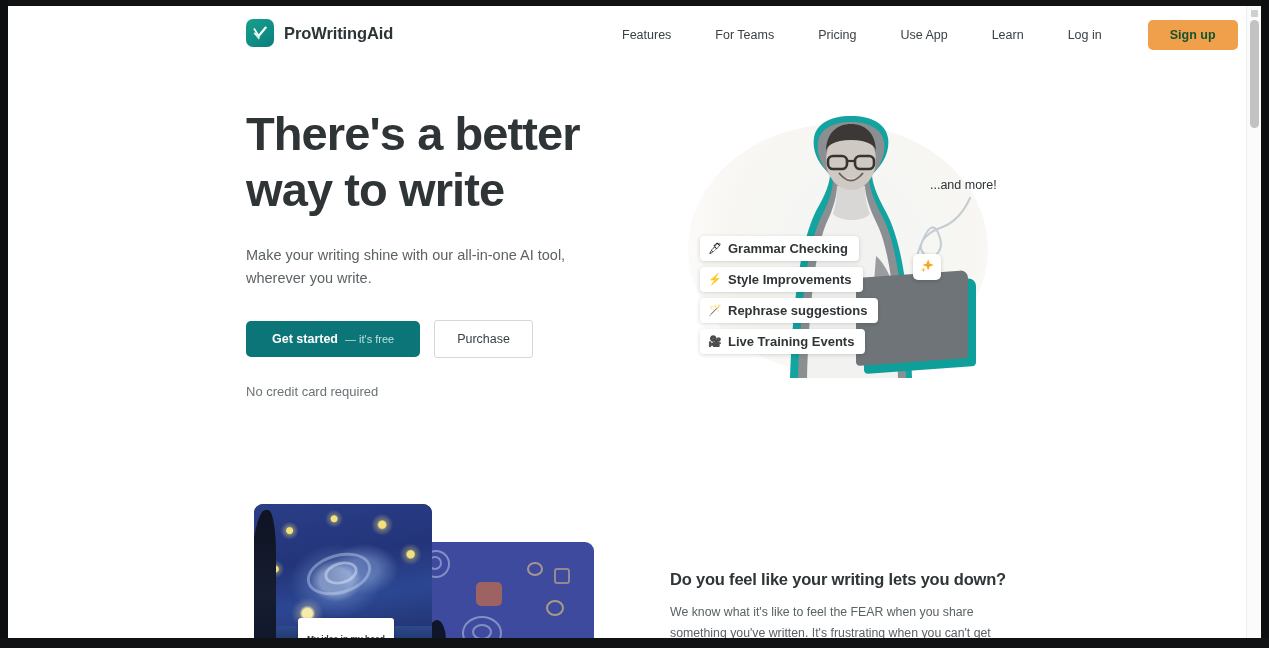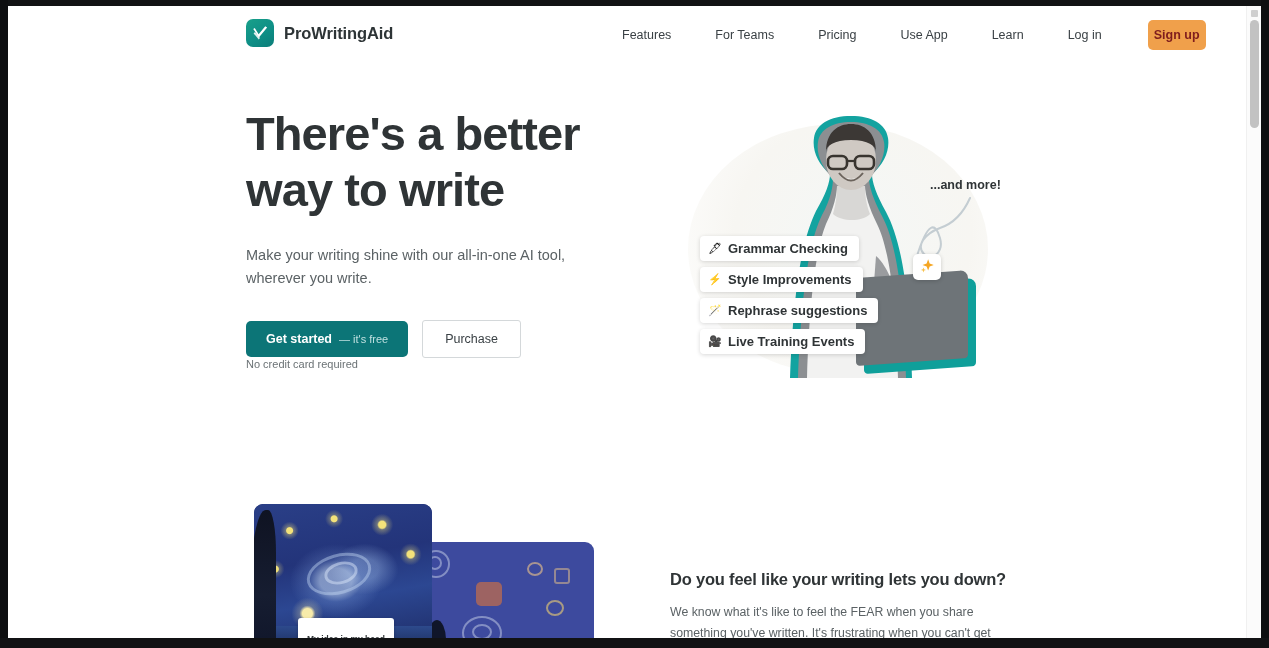--- a/index.html
+++ b/index.html
@@ -121,24 +121,24 @@
   .nav-link {
     font-size: 12.5px;
     color: #3a4145;
     padding: 6px 14px;
     white-space: nowrap;
     cursor: pointer;
   }
   #signup-button {
     margin-left: 16px;
     background: #f0a04b;
-    color: #7f1d1d;
+    color: #14532d;
     font-size: 12.5px;
     font-weight: bold;
-    padding: 8px 6px;
+    padding: 8px 22px;
     border-radius: 5px;
     border: none;
     cursor: pointer;
     white-space: nowrap;
     font-family: "Liberation Sans", sans-serif;
   }
 
   
   #hero-copy {
     position: absolute;
@@ -162,21 +162,21 @@
   #hero-actions {
     margin-top: 30px;
     display: flex;
     align-items: center;
     gap: 14px;
   }
   #get-started-button {
     background: #0c7577;
     border: none;
     border-radius: 5px;
-    padding: 11px 20px;
+    padding: 11px 26px;
     display: flex;
     align-items: baseline;
     gap: 7px;
     cursor: pointer;
     font-family: "Liberation Sans", sans-serif;
   }
   #get-started-label {
     color: #ffffff;
     font-size: 12.5px;
     font-weight: bold;
@@ -192,21 +192,22 @@
     border: 1px solid #d4d8da;
     border-radius: 3px;
     padding: 11px 22px;
     color: #3a4145;
     font-size: 12.5px;
     cursor: pointer;
     white-space: nowrap;
     font-family: "Liberation Sans", sans-serif;
   }
   #no-credit-note {
-    font-size: 11px;
+    margin-top: 26px;
+    font-size: 13px;
     color: #6b7275;
   }
 
   
   #hero-art {
     position: absolute;
     left: 660px; top: 100px;
     width: 360px; height: 290px;
   }
   #art-blob {
@@ -239,21 +240,21 @@
 
   #chip-0 { left: 32px; top: 130px; }
   #chip-1 { left: 32px; top: 161px; }
   #chip-2 { left: 32px; top: 192px; }
   #chip-3 { left: 32px; top: 223px; }
 
   #and-more-label {
     position: absolute;
     left: 262px; top: 72px;
     font-size: 12.5px;
-    font-weight: bold;
+    font-weight: normal;
     color: #2f3436;
     white-space: nowrap;
     z-index: 6;
   }
   #sparkle-badge {
     position: absolute;
     left: 245px; top: 148px;
     width: 28px; height: 26px;
     background: #ffffff;
     border-radius: 5px;

